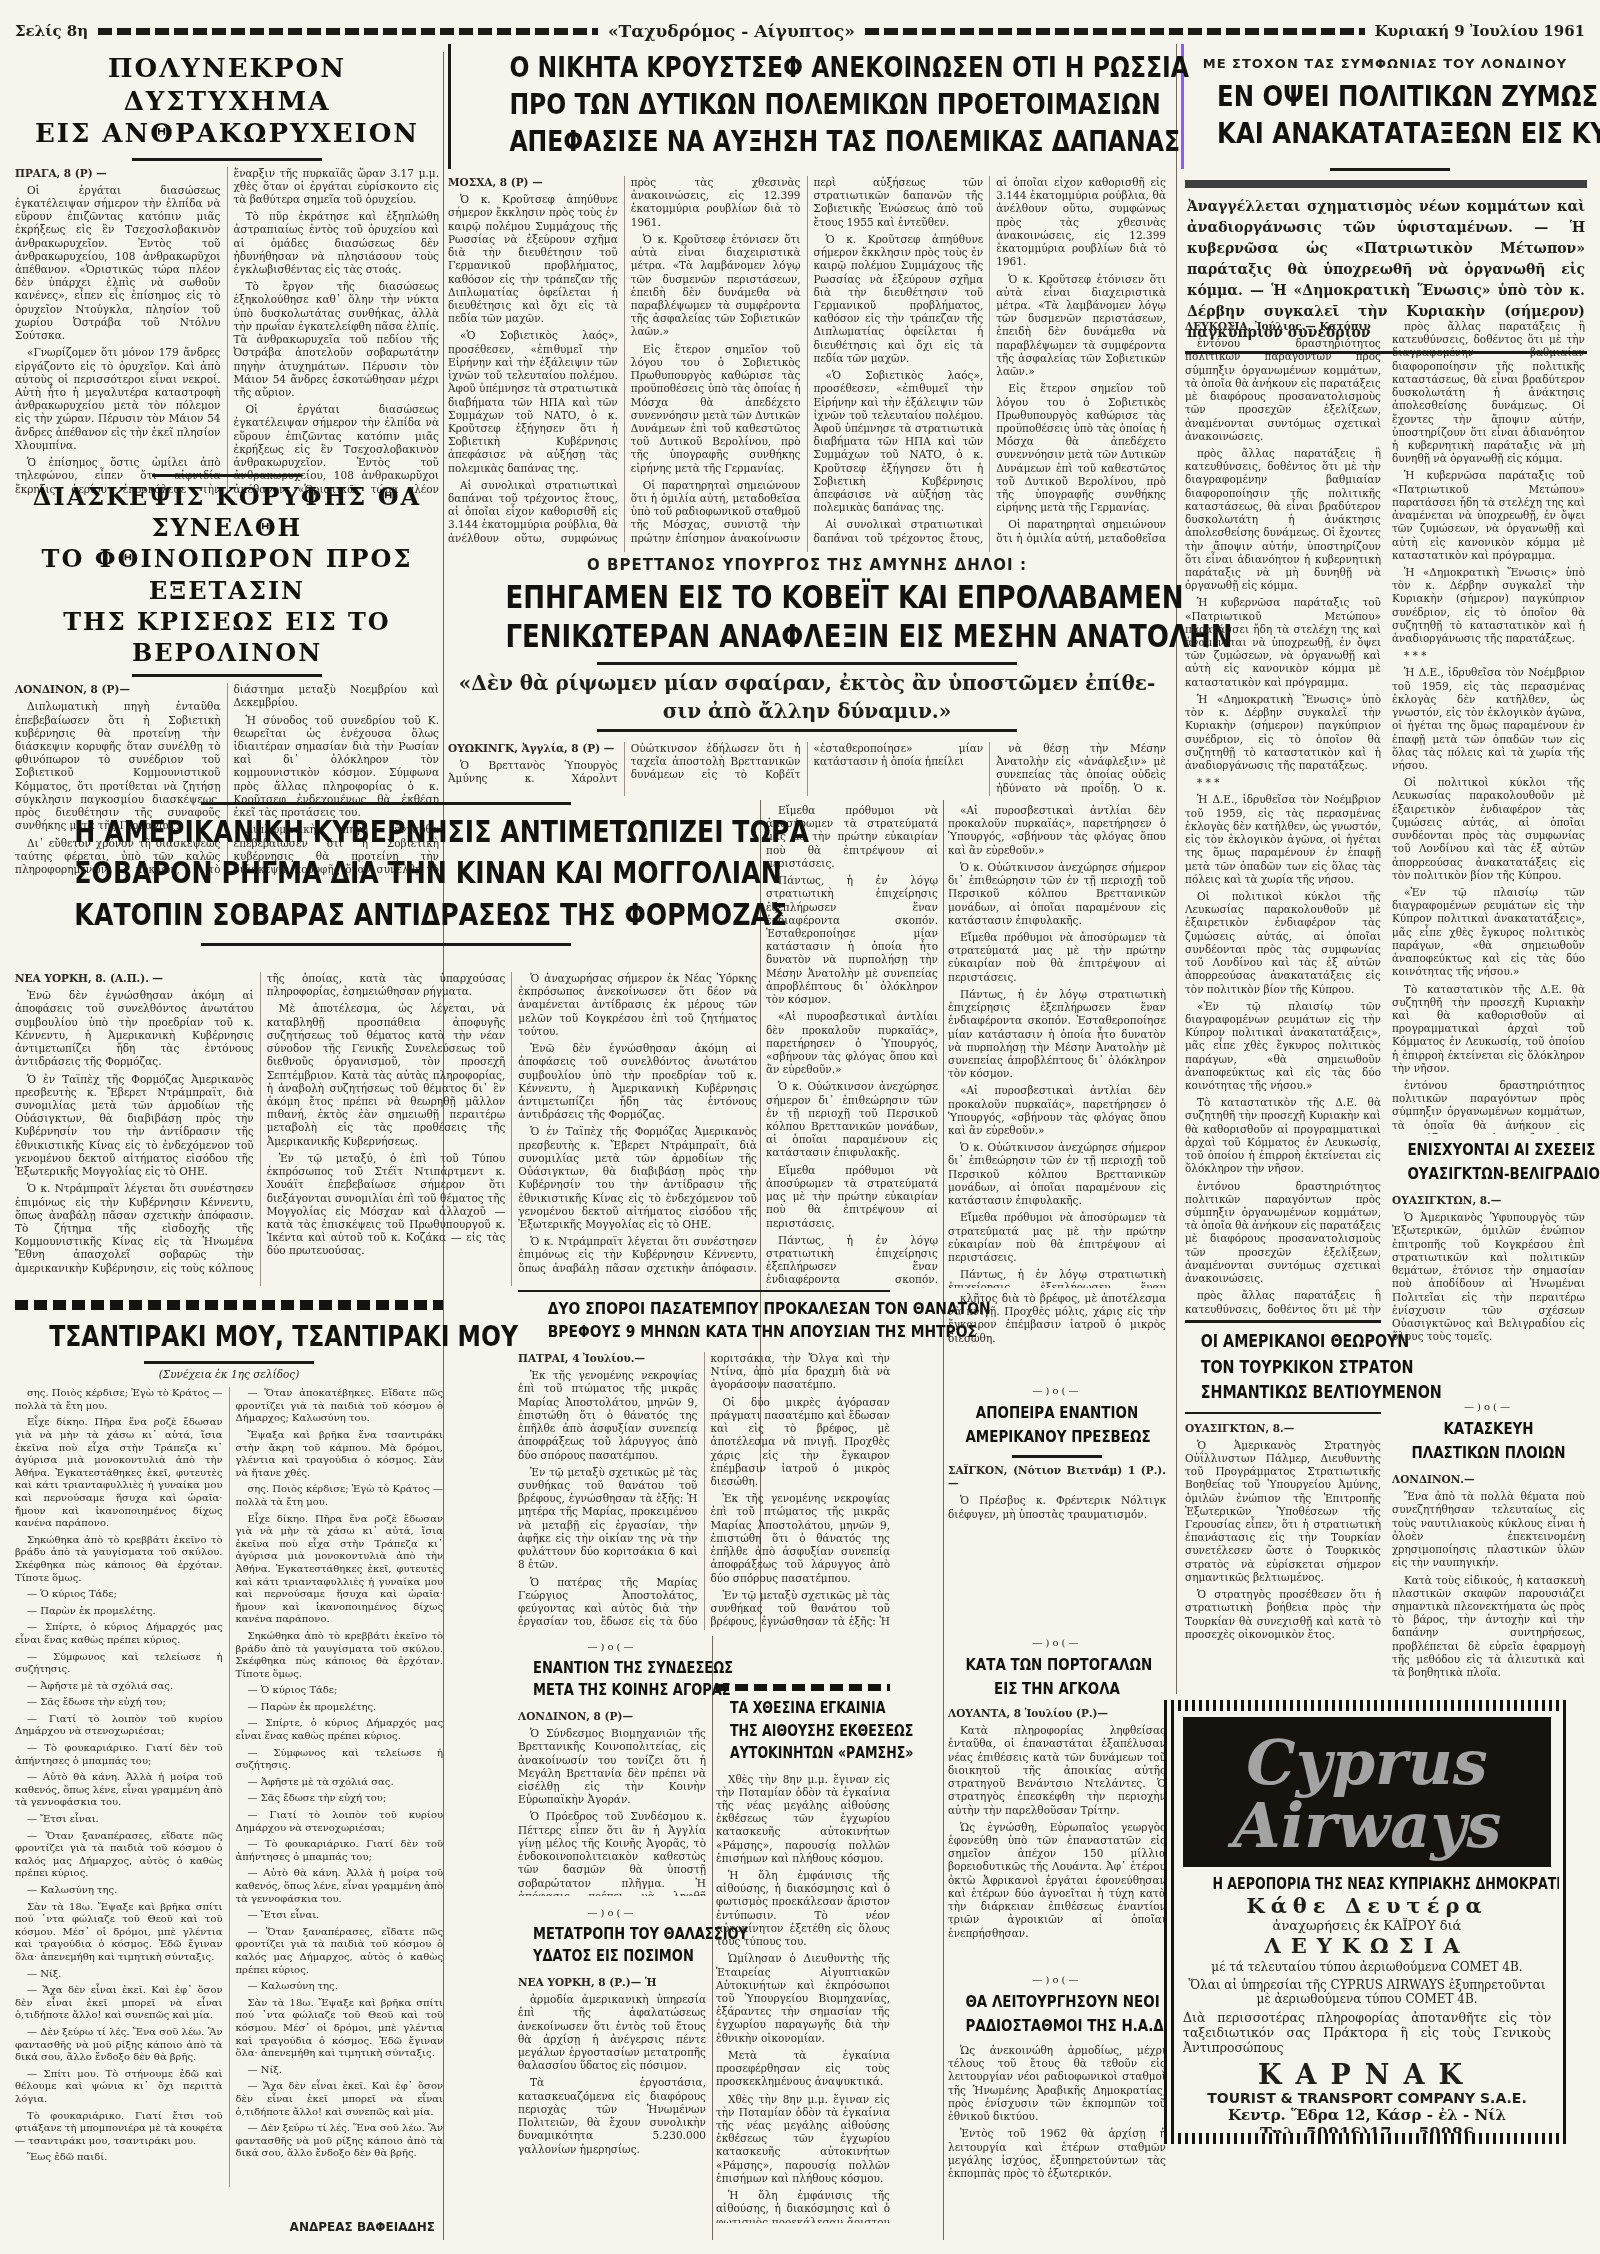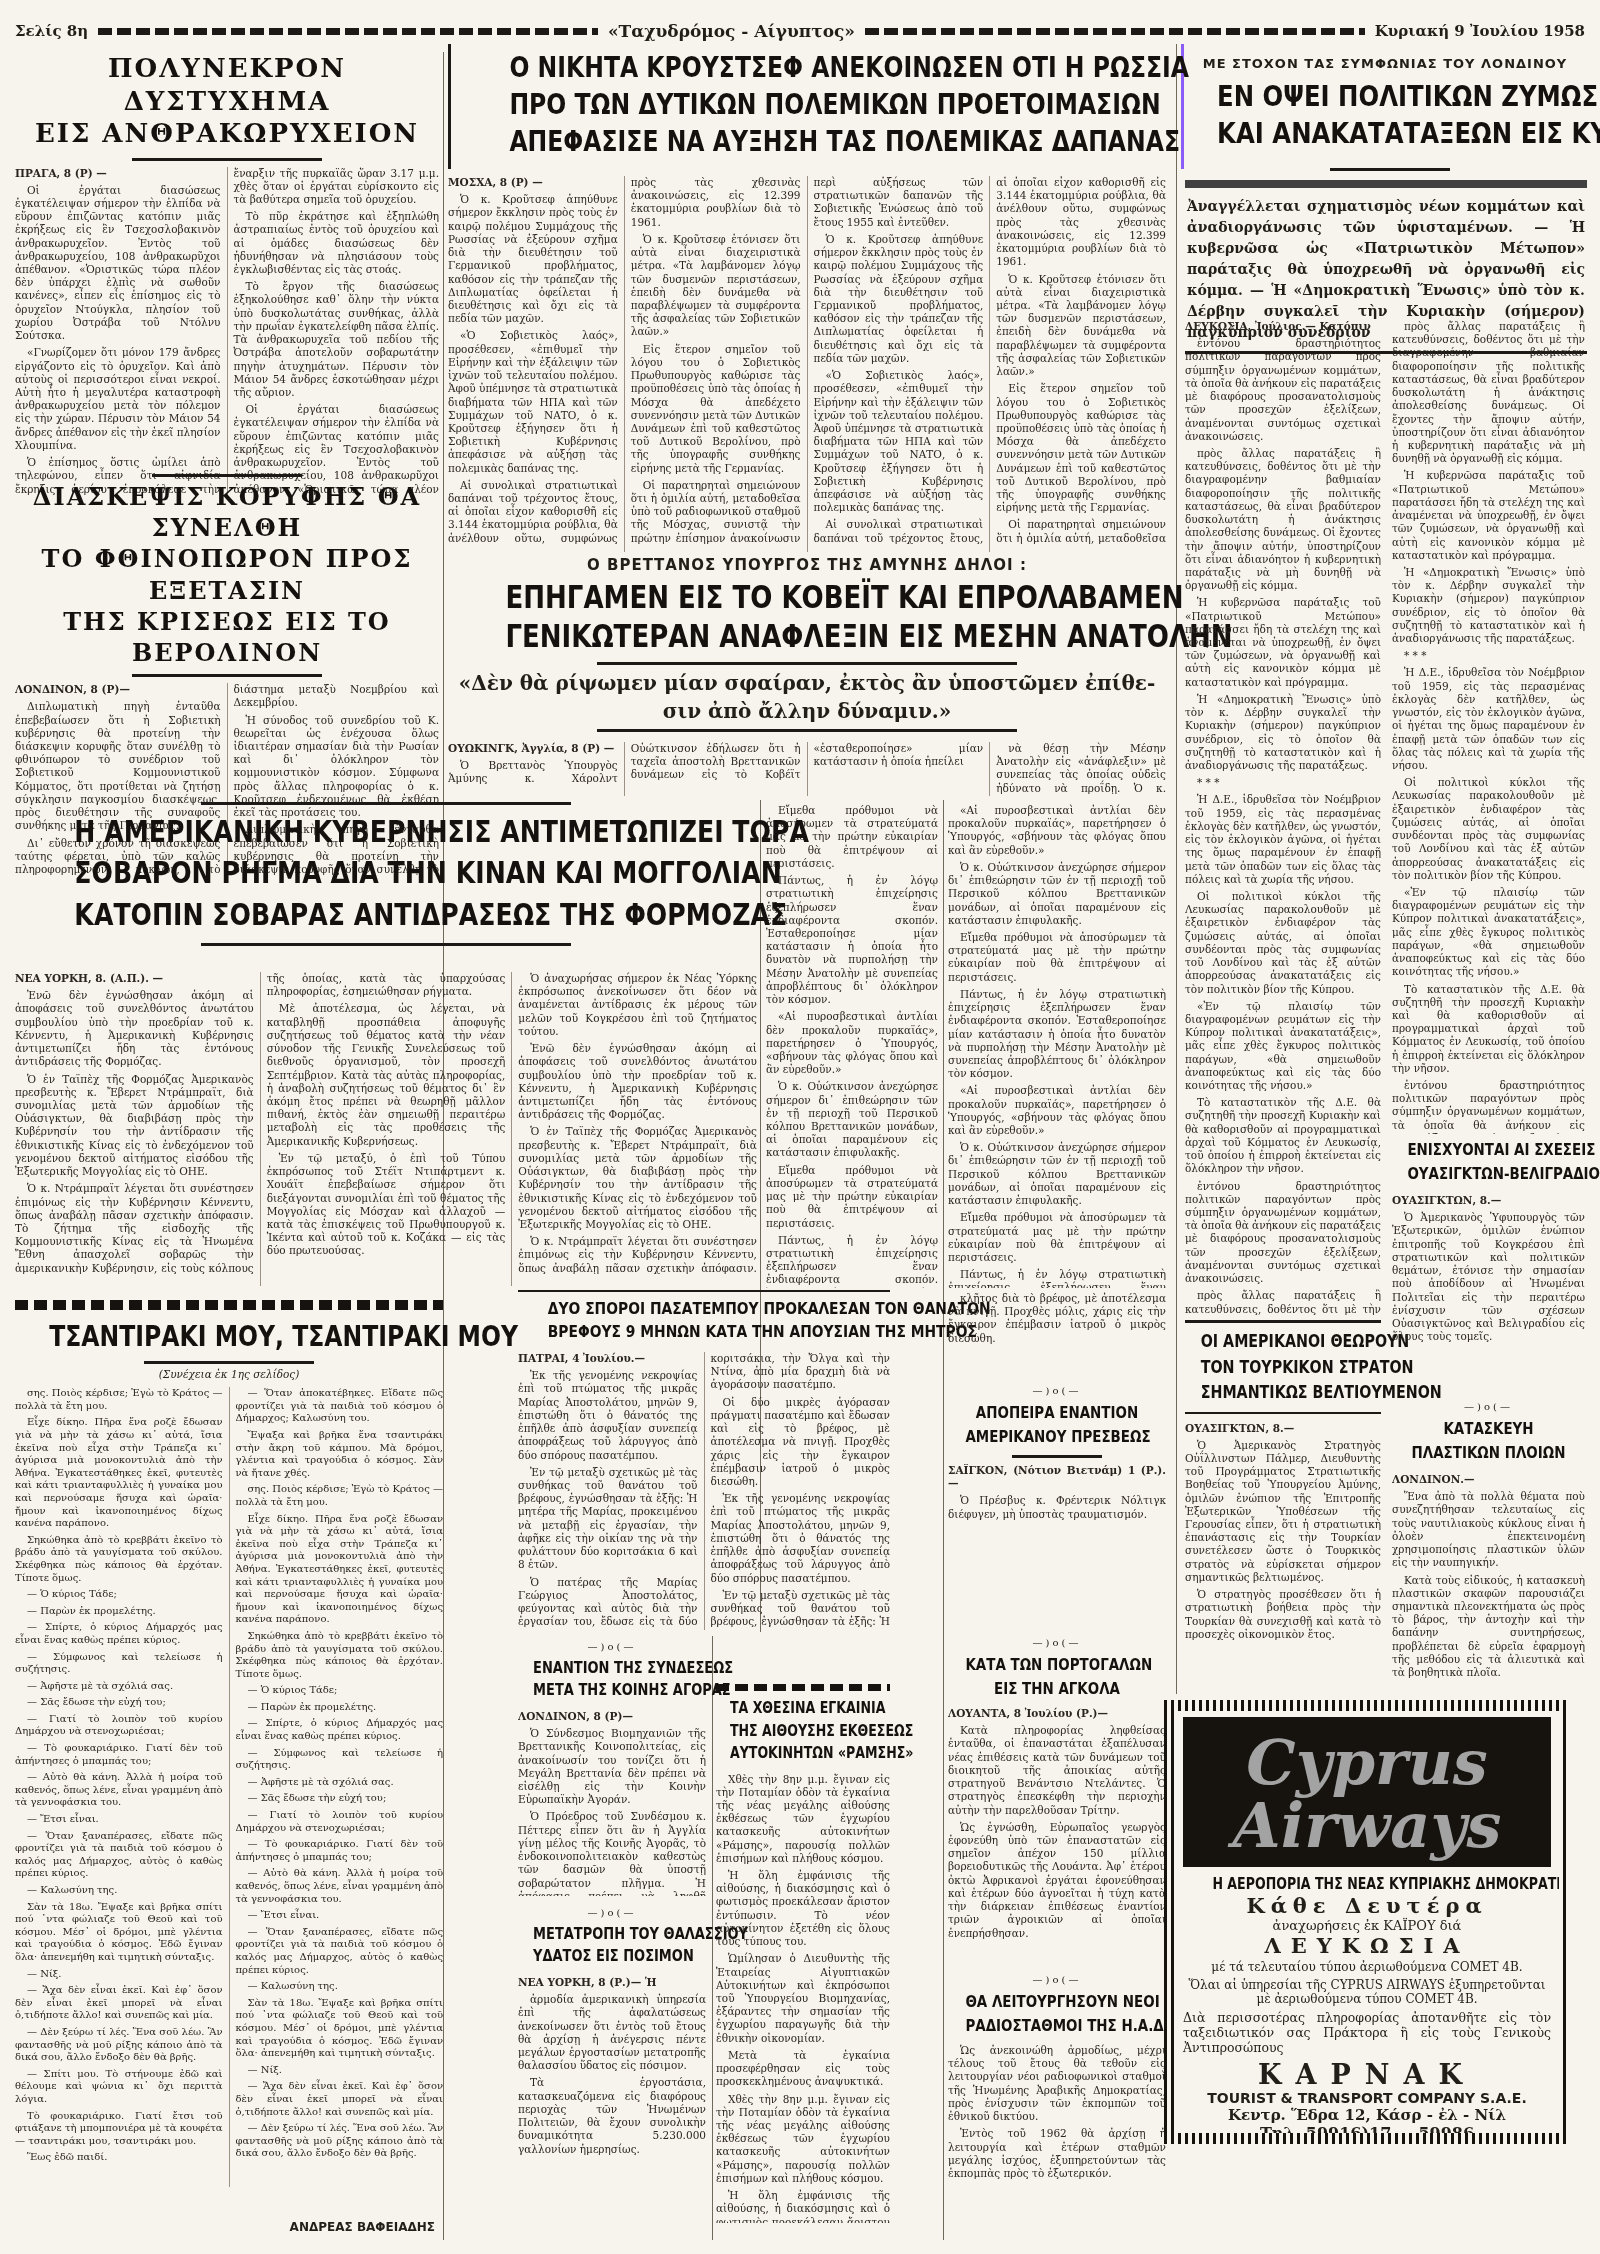--- a/index.html
+++ b/index.html
@@ -47,21 +47,21 @@
 </head>
 <body>
 
 <div class="sheet">
 
   <div class="abs hdr" style="left:15px;top:16px;width:1570px;height:30px;">
     <span class="lbl">Σελίς 8η</span>
     <span class="rule"></span>
     <span class="mast">«Ταχυδρόμος - Αίγυπτος»</span>
     <span class="rule"></span>
-    <span class="lbl">Κυριακή 9 Ἰουλίου 1958</span>
+    <span class="lbl">Κυριακή 9 Ἰουλίου 1961</span>
   </div>
 
   <div class="abs vrule" style="left:443px;top:52px;height:2188px;"></div>
   <div class="abs vrule" style="left:760px;top:800px;height:832px;"></div>
   <div class="abs vrule" style="left:943px;top:800px;height:1440px;"></div>
   <div class="abs vrule" style="left:1176px;top:44px;height:1650px;"></div>
   <div class="abs vrule" style="left:712px;top:1636px;height:604px;"></div>
 
   <div class="abs" style="left:15px;top:52px;width:424px;">
     <div class="hl-serif" style="font-size:26px;line-height:1.25;">

